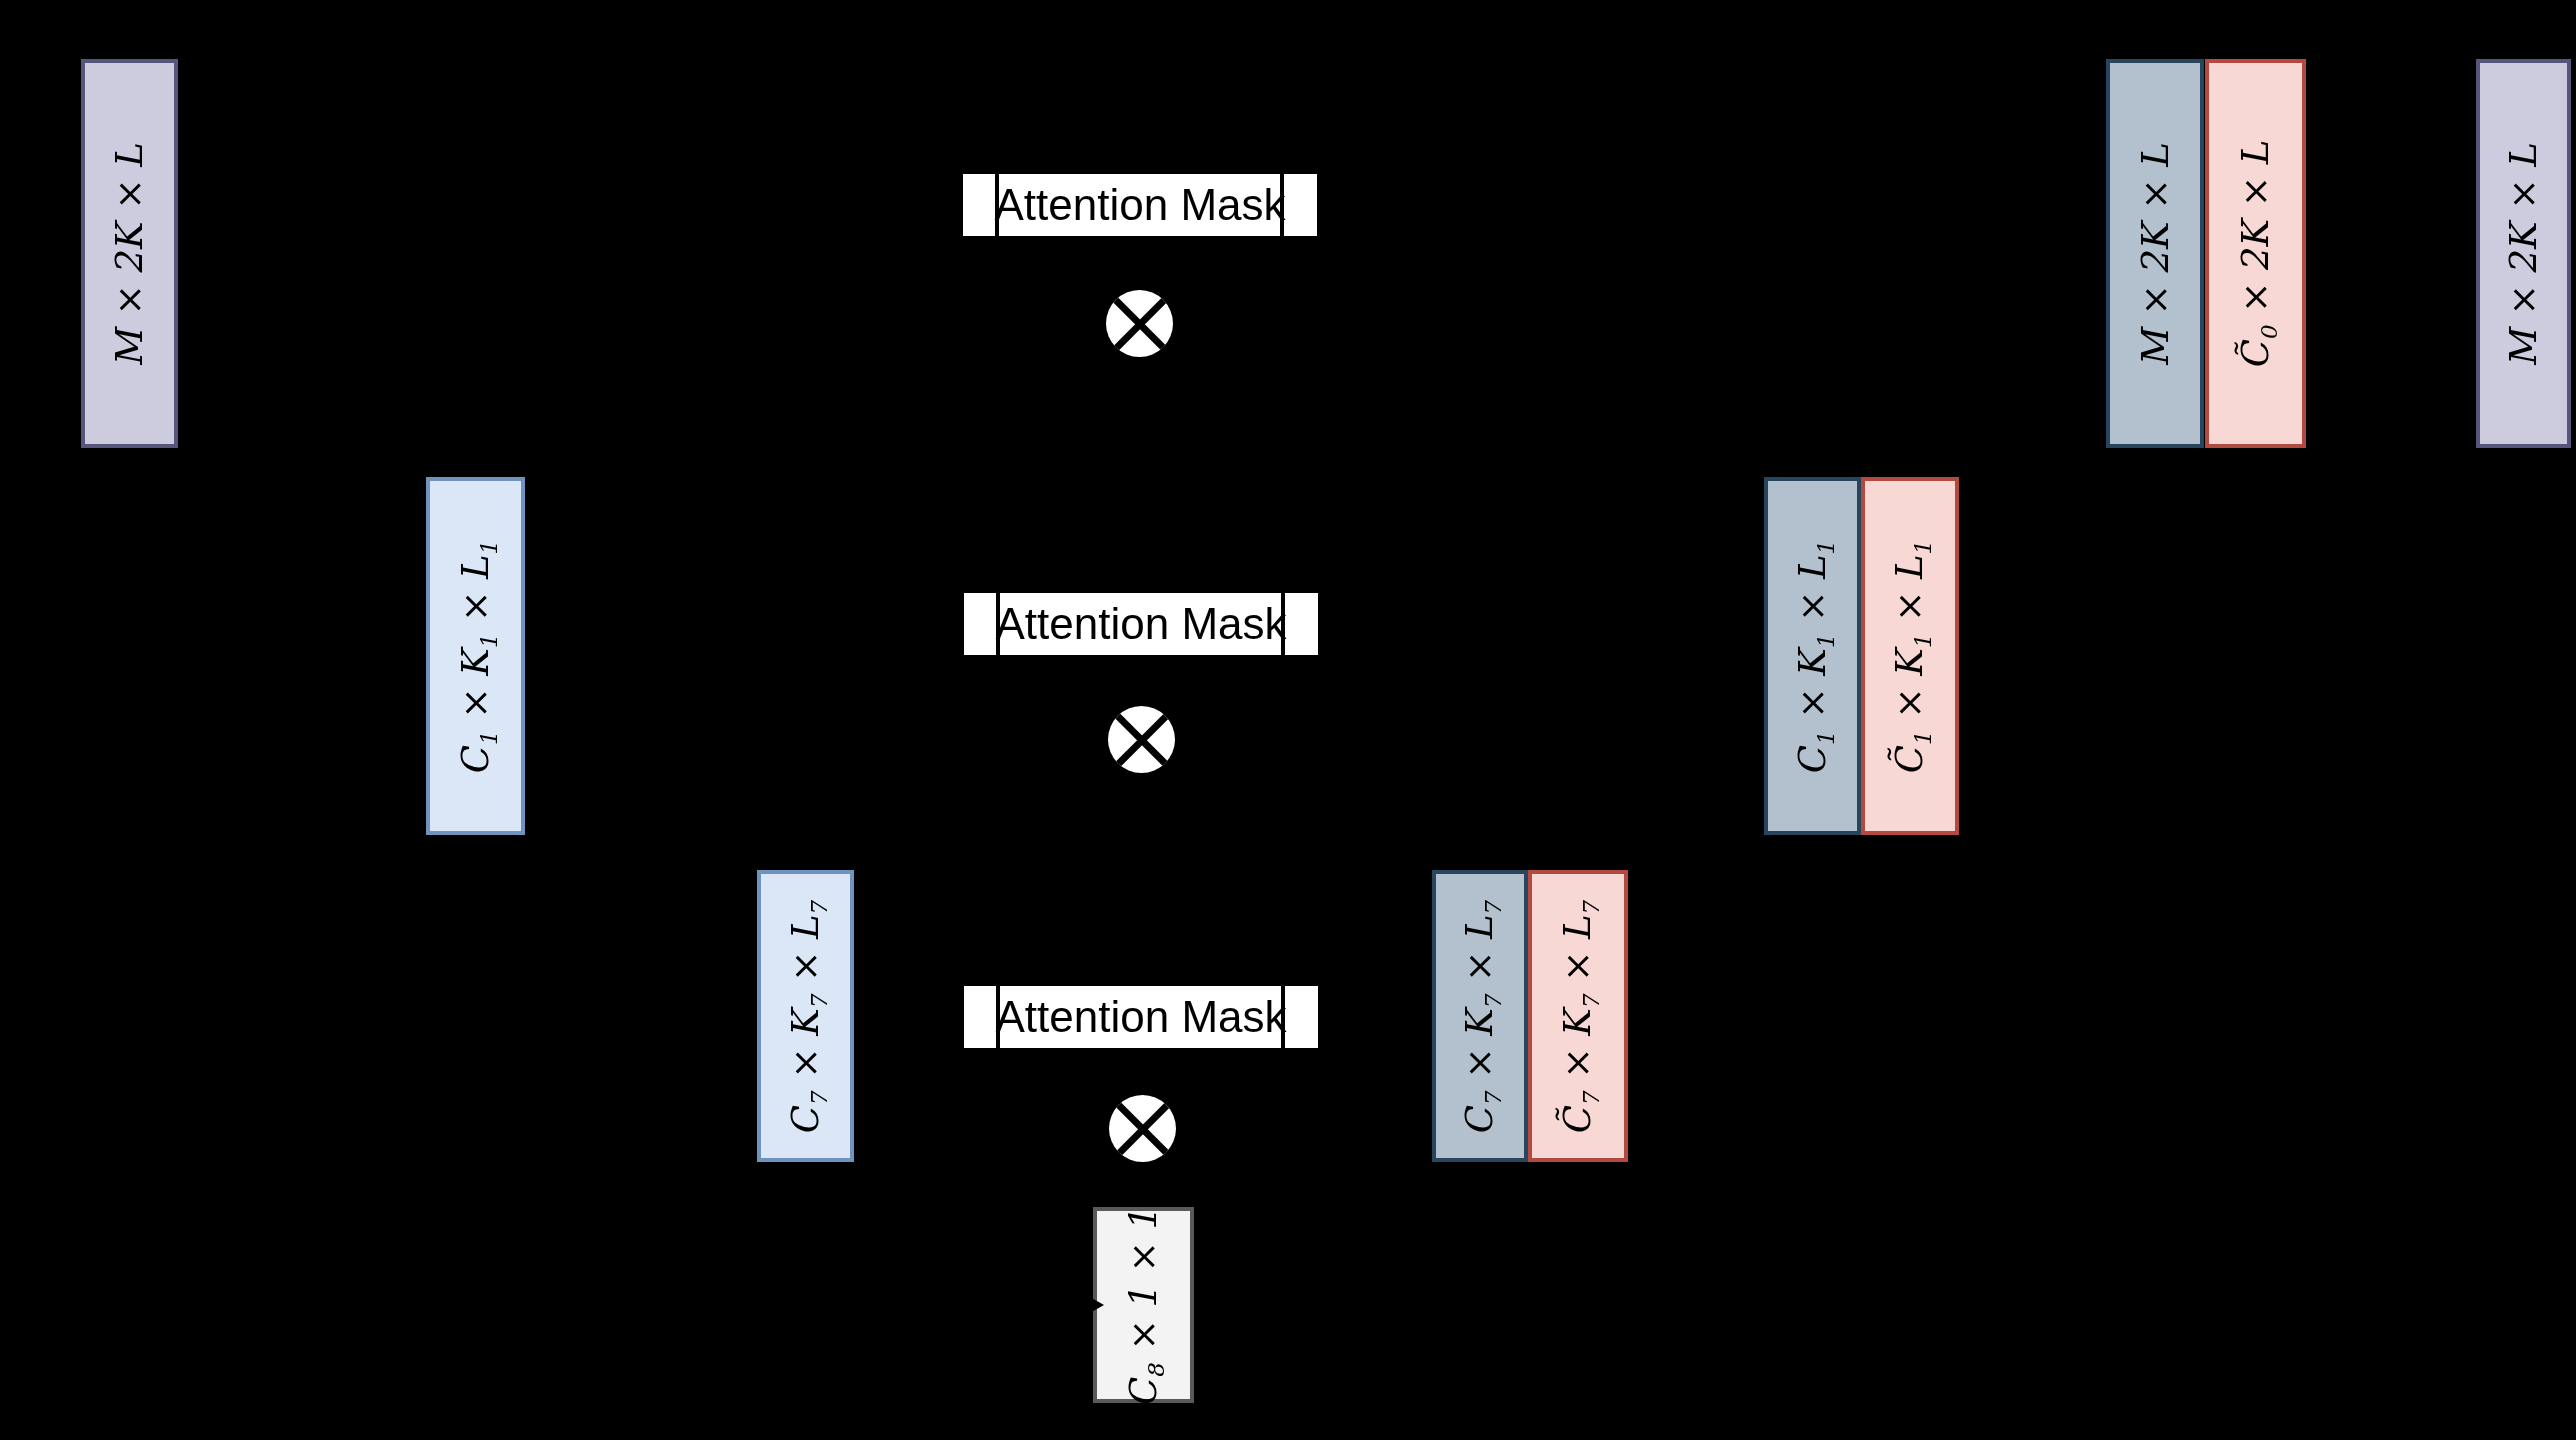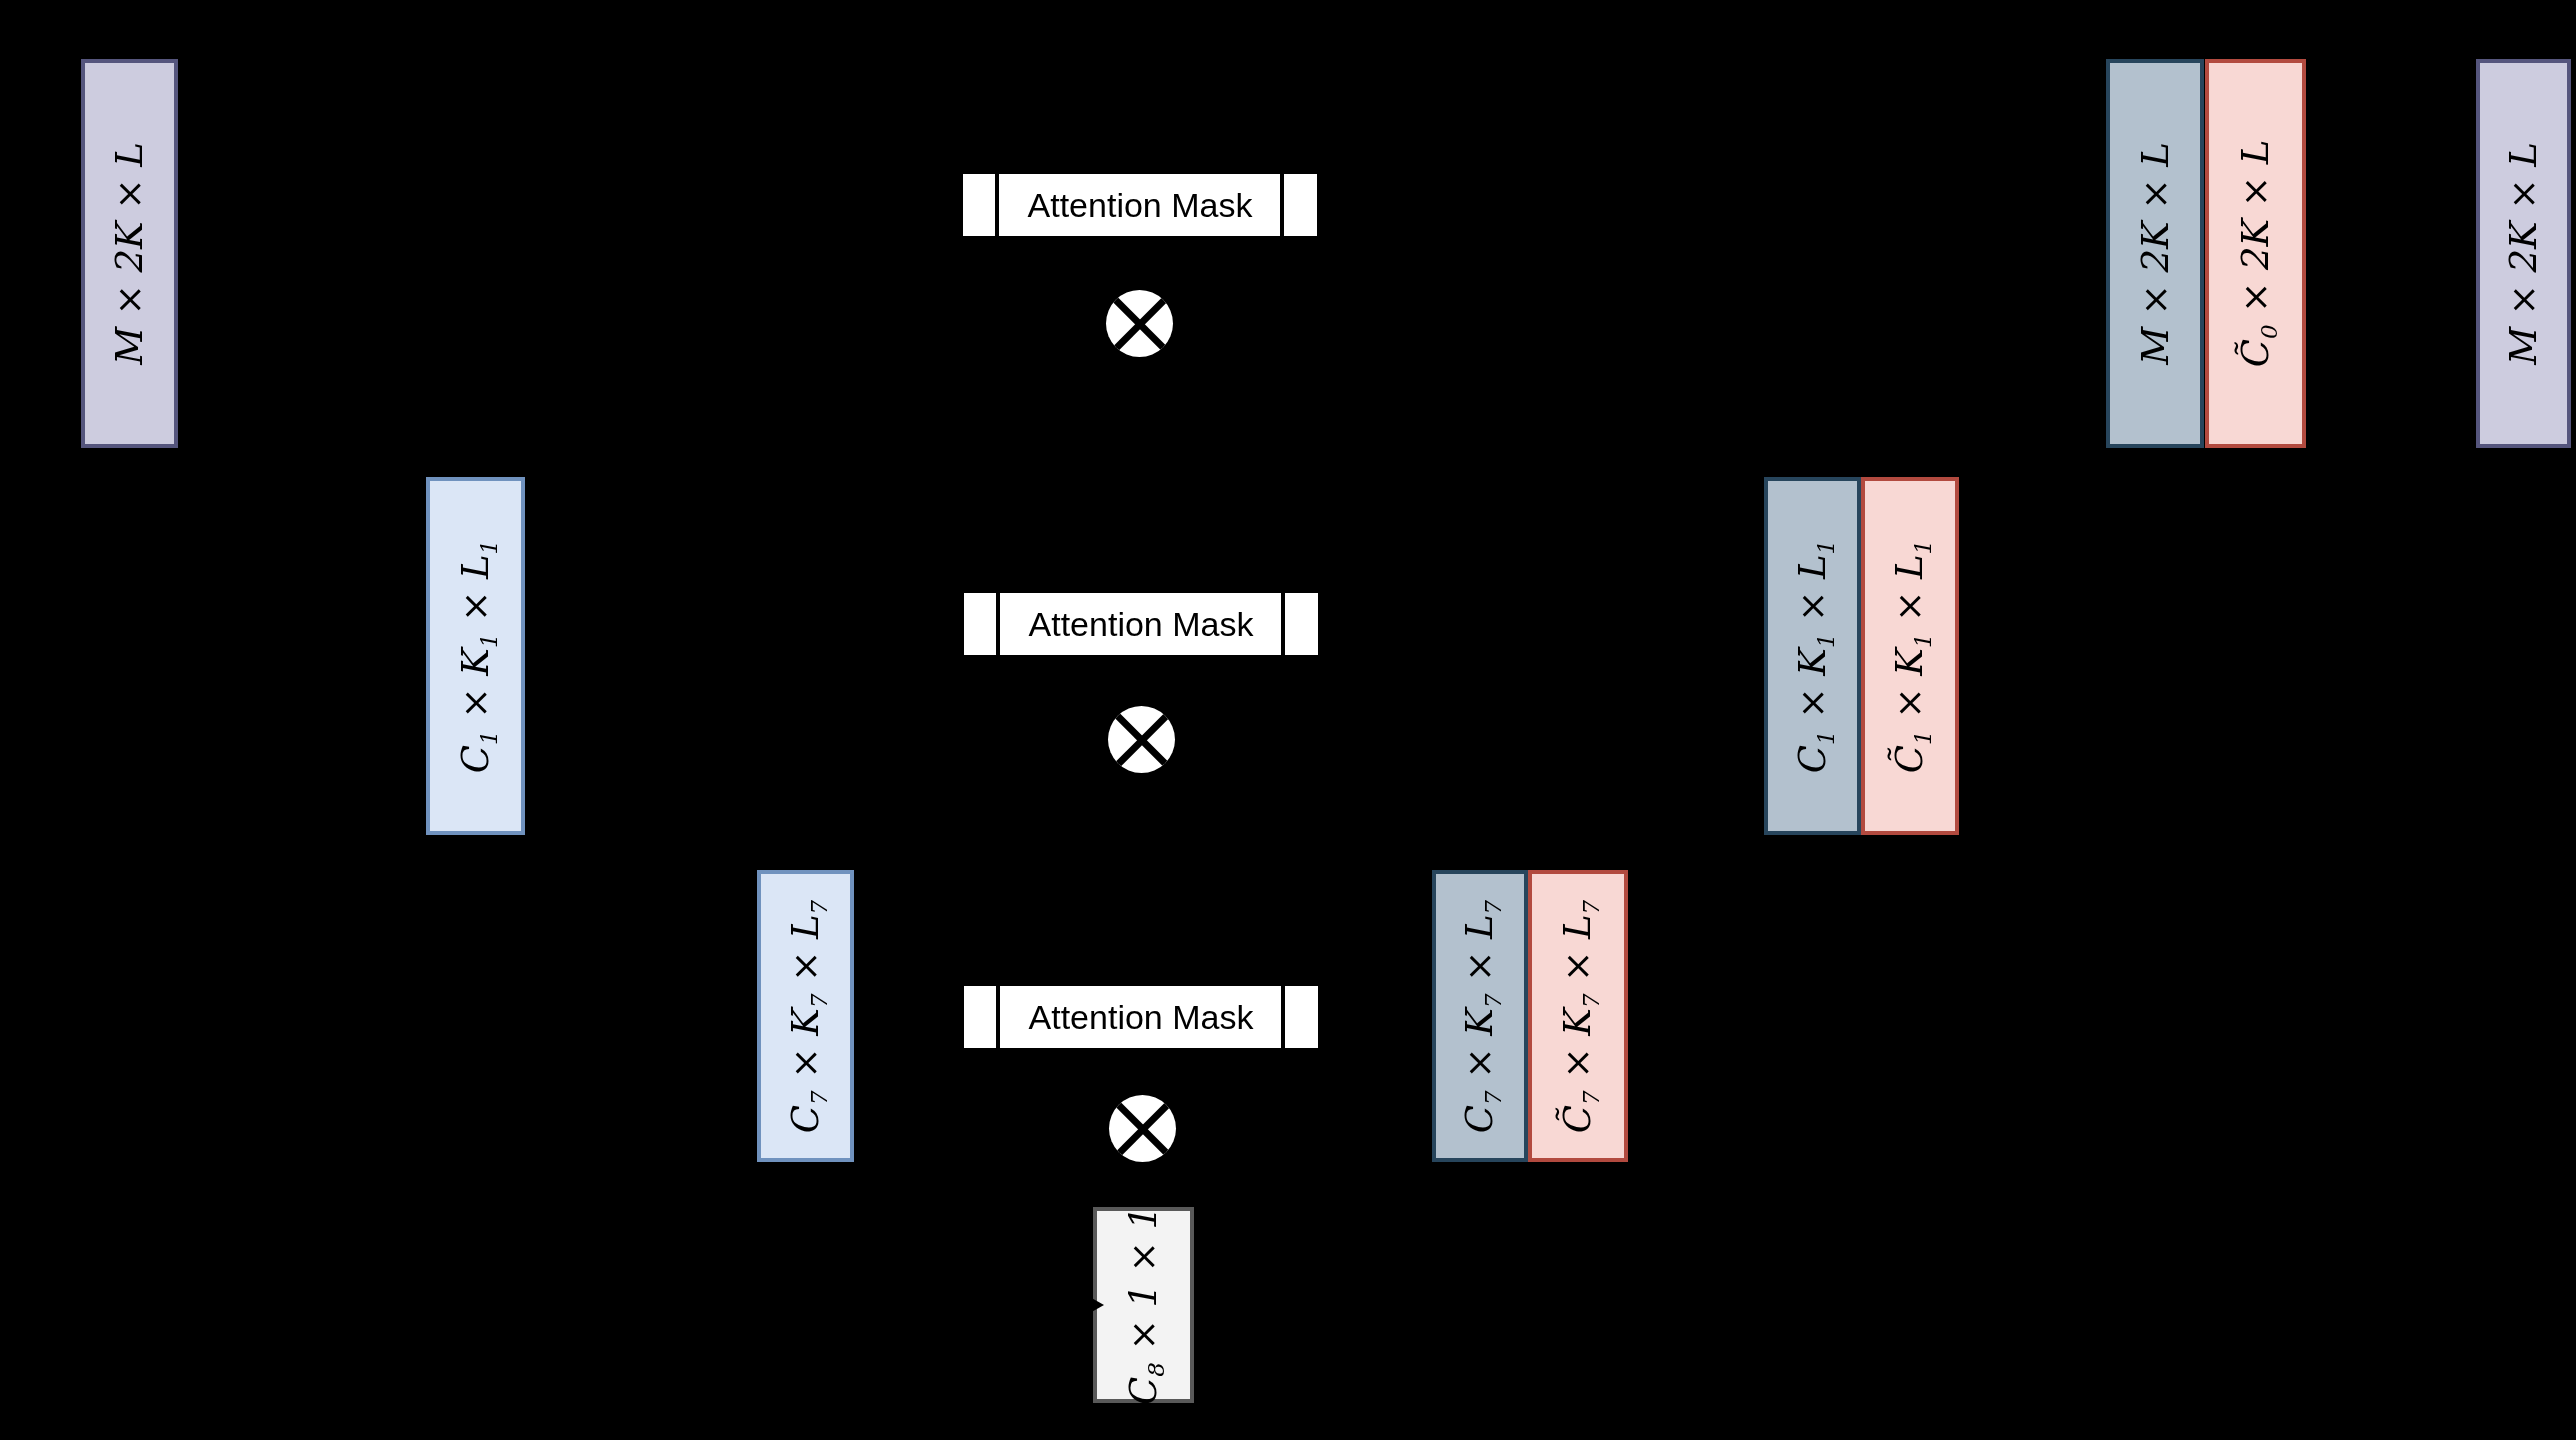--- a/index.html
+++ b/index.html
@@ -40,21 +40,21 @@
   
   .mask {
     position: absolute;
     background: var(--mask-fill, #fff);
     display: flex;
     align-items: center;
     justify-content: center;
   }
   .mask .mask-lbl {
     font-family: "Liberation Sans", sans-serif;
-    font-size: 34px;
+    font-size: 44px;
     color: var(--text-color, #000);
     white-space: nowrap;
   }
   .mask .divider {
     position: absolute;
     top: 0;
     bottom: 0;
     width: 4px;
     background: var(--line-color, #000);
   }

